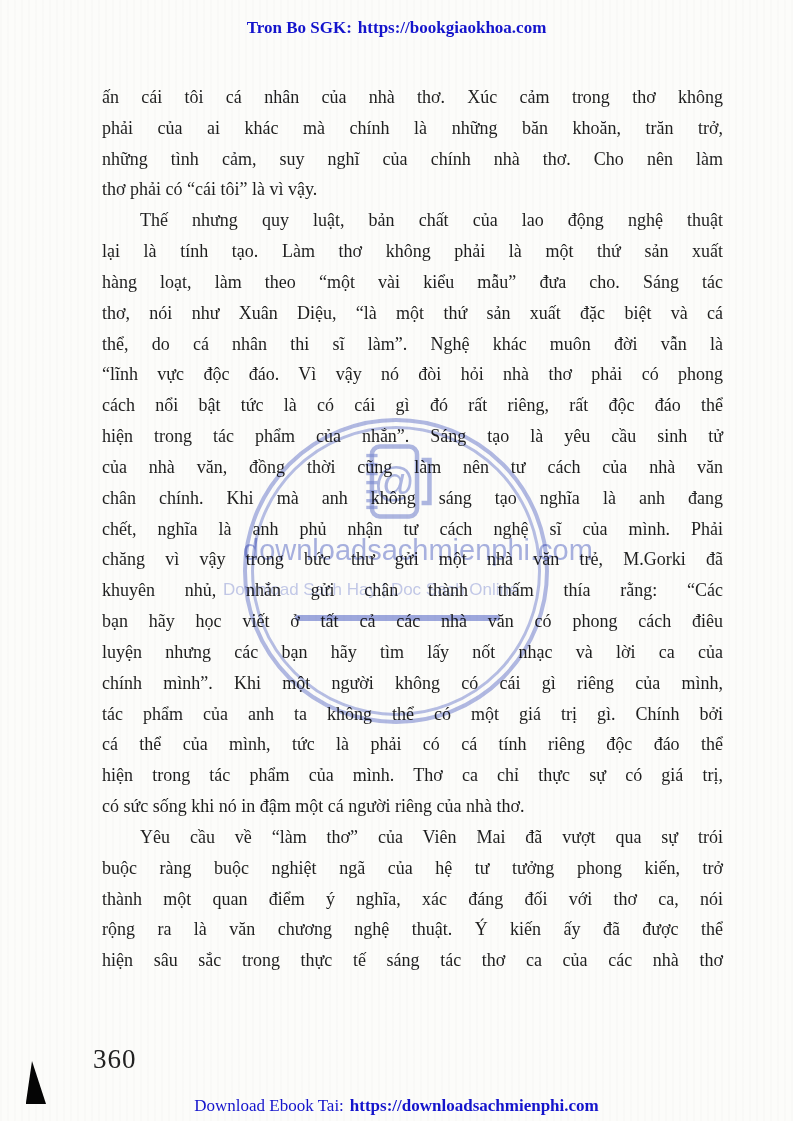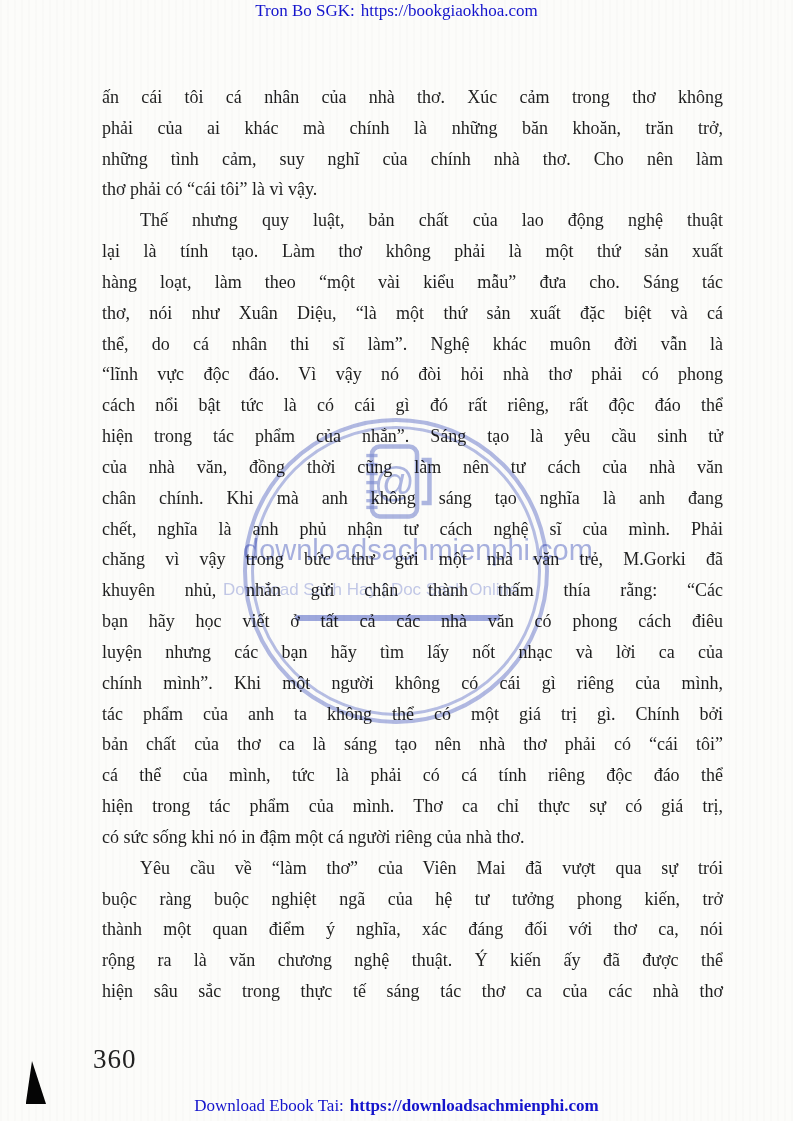--- a/index.html
+++ b/index.html
@@ -12,21 +12,21 @@
       repeating-linear-gradient(90deg, rgba(0,0,0,0.012) 0 2px, rgba(0,0,0,0) 2px 7px);
     overflow:hidden;
     font-family:"Liberation Serif", serif;
   }
   
   .edge-line{
     position:absolute;left:0;width:100%;
     text-align:center;color:#1414cc;
     font-family:"Liberation Serif", serif;
   }
-  .header-line{top:1px;font-size:17px;font-weight:normal;}
+  .header-line{top:18px;font-size:17px;font-weight:bold;}
   .footer-line{top:1096px;font-size:17px;}
   .footer-line .url{font-weight:bold;}
   .edge-line .lbl{margin-right:6px;}
   
   .text-block{
     position:absolute;left:102px;top:82px;width:621px;
     color:#1e1e1e;font-size:18px;
   }
   .text-block .line{
     height:30.84px;line-height:30.84px;
@@ -101,21 +101,20 @@
       <div class="line">hiện trong tác phẩm của nhắn”. Sáng tạo là yêu cầu sinh tử</div>
       <div class="line">của nhà văn, đồng thời cũng làm nên tư cách của nhà văn</div>
       <div class="line">chân chính. Khi mà anh không sáng tạo nghĩa là anh đang</div>
       <div class="line">chết, nghĩa là anh phủ nhận tư cách nghệ sĩ của mình. Phải</div>
       <div class="line">chăng vì vậy trong bức thư gửi một nhà văn trẻ, M.Gorki đã</div>
       <div class="line">khuyên nhủ, nhắn gửi chân thành thấm thía rằng: “Các</div>
       <div class="line">bạn hãy học viết ở tất cả các nhà văn có phong cách điêu</div>
       <div class="line">luyện nhưng các bạn hãy tìm lấy nốt nhạc và lời ca của</div>
       <div class="line">chính mình”. Khi một người không có cái gì riêng của mình,</div>
       <div class="line">tác phẩm của anh ta không thể có một giá trị gì. Chính bởi</div>
-      <div class="line">bản chất của thơ ca là sáng tạo nên nhà thơ phải có “cái tôi”</div>
       <div class="line">cá thể của mình, tức là phải có cá tính riêng độc đáo thể</div>
       <div class="line">hiện trong tác phẩm của mình. Thơ ca chỉ thực sự có giá trị,</div>
       <div class="line parend">có sức sống khi nó in đậm một cá người riêng của nhà thơ.</div>
       <div class="line indent">Yêu cầu về “làm thơ” của Viên Mai đã vượt qua sự trói</div>
       <div class="line">buộc ràng buộc nghiệt ngã của hệ tư tưởng phong kiến, trở</div>
       <div class="line">thành một quan điểm ý nghĩa, xác đáng đối với thơ ca, nói</div>
       <div class="line">rộng ra là văn chương nghệ thuật. Ý kiến ấy đã được thể</div>
       <div class="line">hiện sâu sắc trong thực tế sáng tác thơ ca của các nhà thơ</div>
     </div>
 

